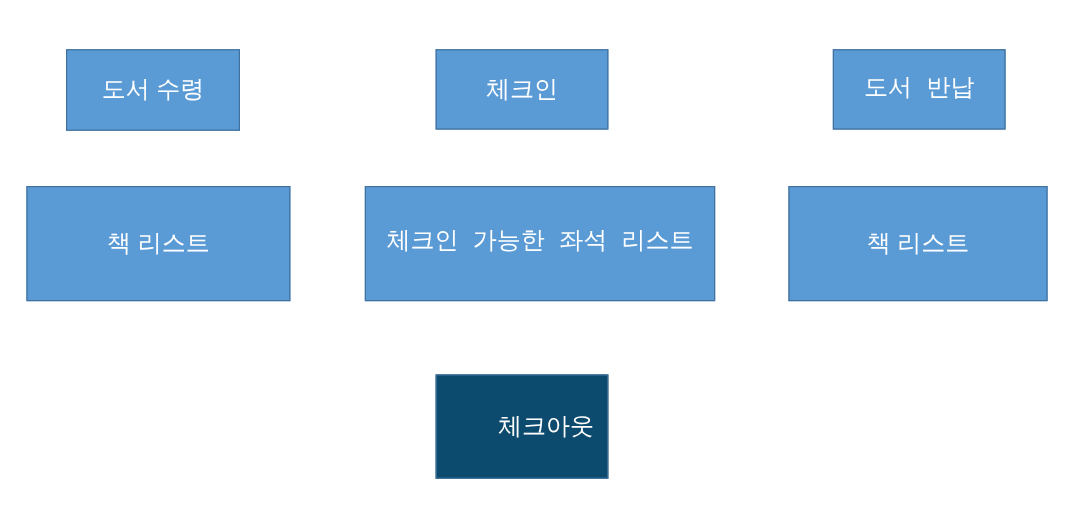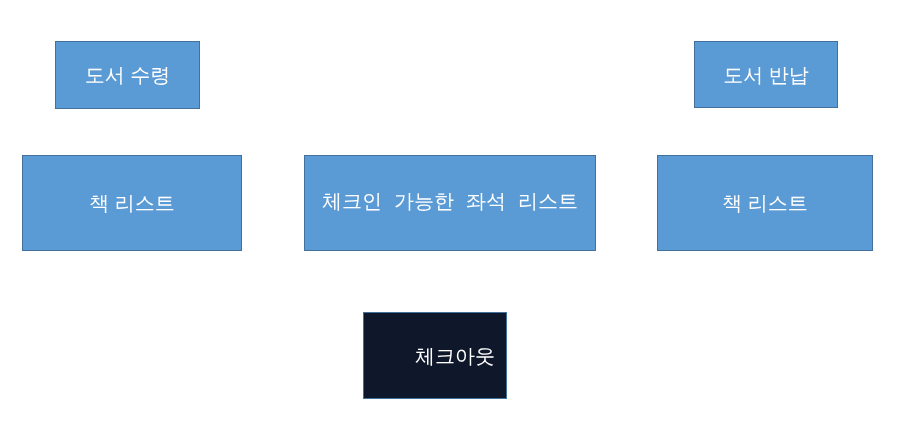--- a/index.html
+++ b/index.html
@@ -31,28 +31,31 @@
     user-select: none;
   }
 </style>
 </head>
 <body>
 
 <div id="canvas" style="width: 907px; height: 439px; background: rgb(255, 255, 255);">
     <div class="diagram-box" style="left: 55px; top: 41px; width: 145px; height: 68px; background-color: rgb(91, 155, 213); border-color: rgb(65, 113, 156);">
     <span class="box-label" style="color: rgb(255, 255, 255);">도서 수령</span>
   </div>
-    <div class="diagram-box" style="left: 694px; top: 41px; width: 144px; height: 67px; background-color: rgb(91, 155, 213); border-color: rgb(65, 113, 156);">
+    <div class="diagram-box" style="left: 363px; top: 41px; width: 144px; height: 67px; background-color: rgb(91, 155, 213); border-color: rgb(65, 113, 156);">
+    <span class="box-label" style="color: rgb(255, 255, 255);">체크인</span>
+  </div>
+    <div class="diagram-box" style="left: 694px; top: 41px; width: 144px; height: 67px; background-color: rgb(91, 155, 213); border-color: rgb(65, 113, 156); font-family: Liberation Mono, monospace;">
     <span class="box-label" style="color: rgb(255, 255, 255);">도서 반납</span>
   </div>
     <div class="diagram-box" style="left: 22px; top: 155px; width: 220px; height: 96px; background-color: rgb(91, 155, 213); border-color: rgb(65, 113, 156);">
     <span class="box-label" style="color: rgb(255, 255, 255);">책 리스트</span>
   </div>
     <div class="diagram-box" style="left: 304px; top: 155px; width: 292px; height: 96px; background-color: rgb(91, 155, 213); border-color: rgb(65, 113, 156);">
     <span class="box-label" style="color: rgb(255, 255, 255); font-family: Liberation Mono, monospace;">체크인 가능한 좌석 리스트</span>
   </div>
     <div class="diagram-box" style="left: 657px; top: 155px; width: 216px; height: 96px; background-color: rgb(91, 155, 213); border-color: rgb(65, 113, 156);">
     <span class="box-label" style="color: rgb(255, 255, 255);">책 리스트</span>
   </div>
-    <div class="diagram-box" style="left: 363px; top: 312px; width: 144px; height: 87px; background-color: #0f172a; border-color: rgb(65, 113, 156); padding-left: 40px;">
+    <div class="diagram-box" style="left: 363px; top: 312px; width: 144px; height: 87px; background-color: #0c4a6e; border-color: rgb(65, 113, 156); padding-left: 40px;">
     <span class="box-label" style="color: rgb(255, 255, 255);">체크아웃</span>
   </div>
   </div>
 
 </body></html>

